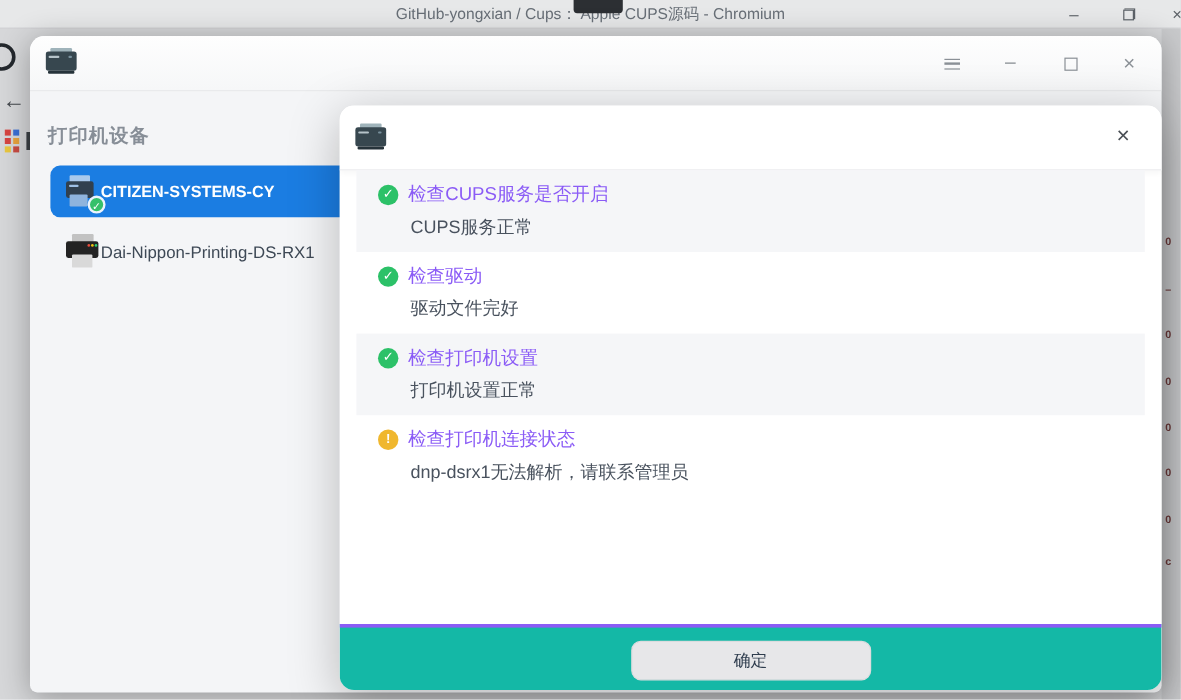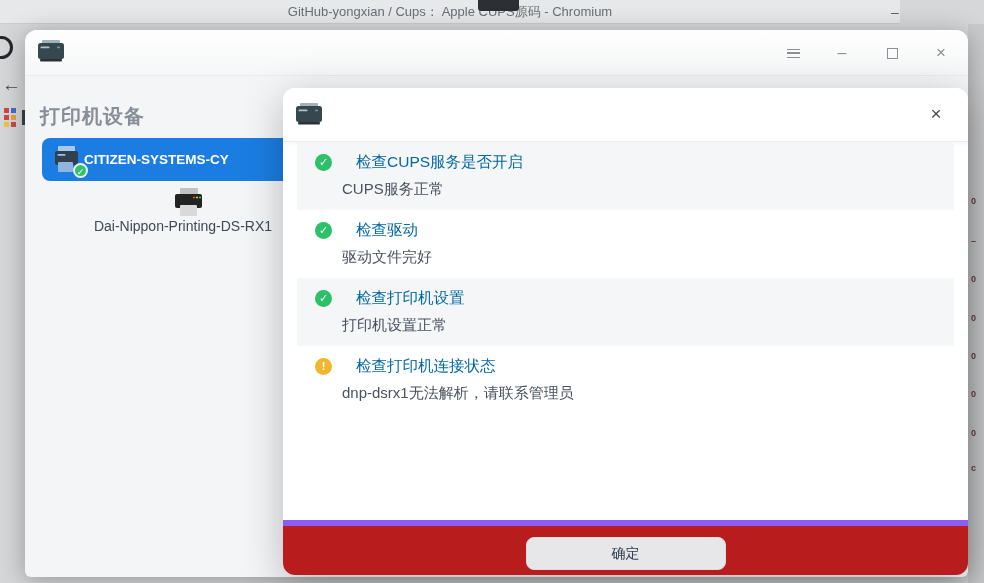--- a/index.html
+++ b/index.html
@@ -4,21 +4,21 @@
 <style>
   * { margin:0; padding:0; box-sizing:border-box; }
   html,body { width:984px; height:583px; overflow:hidden; }
   body {
     position:relative;
     font-family:"Liberation Sans","DejaVu Sans",sans-serif;
     background:#d6d7d9;
   }
 
   
-  .browser-bar{position:absolute;left:0;top:0;width:900px;height:24px;background:#e7e8e9;border-bottom:1px solid #cccdd0;overflow:hidden;}
+  .browser-bar{position:absolute;left:0;top:0;width:984px;height:24px;background:#e7e8e9;border-bottom:1px solid #cccdd0;overflow:hidden;}
   .browser-title{position:absolute;left:0;top:0;width:100%;height:24px;line-height:24px;text-align:center;font-size:13px;color:#686f77;}
   .tab-fragment{position:absolute;left:478px;top:0;width:41px;height:11px;background:#2c2f33;border-radius:0 0 3px 3px;}
   .bwin{position:absolute;top:0;height:24px;width:22px;display:flex;align-items:center;justify-content:center;color:#5d6268;}
   .bwin-min{left:884px;font-size:14px;}
   .bwin-restore{left:930px;}
   .restore-glyph{position:relative;width:10px;height:10px;}
   .restore-glyph::before{content:"";position:absolute;right:0;top:0;width:7px;height:7px;border:1px solid #5d6268;}
   .restore-glyph::after{content:"";position:absolute;left:0;bottom:0;width:7px;height:7px;border:1px solid #5d6268;background:#e7e8e9;}
   .bwin-close{left:970px;font-size:14px;}
 
@@ -42,45 +42,45 @@
   .ctrl-menu{left:757px;}
   .menu-glyph{width:13px;height:9px;border-top:1.5px solid #8a9096;border-bottom:1.5px solid #8a9096;position:relative;}
   .menu-glyph::after{content:"";position:absolute;left:0;top:2.7px;width:13px;height:1.5px;background:#8a9096;}
   .ctrl-min{left:806px;font-size:16px;}
   .ctrl-max{left:856px;}
   .max-glyph{width:11px;height:11px;border:1.2px solid #8a9096;}
   .ctrl-close{left:905px;font-size:17px;}
 
   
   .app-body{position:absolute;left:0;top:46px;right:0;bottom:0;}
-  .sidebar-title{position:absolute;left:15px;top:27px;font-size:20px;font-weight:bold;color:#878e97;letter-spacing:1px;}
+  .sidebar-title{position:absolute;left:15px;top:27px;font-size:16px;font-weight:bold;color:#878e97;letter-spacing:1px;}
   .printer-row{position:absolute;left:17px;width:282px;height:43px;border-radius:8px;display:flex;align-items:center;}
   .row-selected{top:62px;background:#1b7de2;color:#ffffff;}
-  .row-normal{top:112px;color:#3e4956;flex-direction:column;}
+  .row-normal{top:112px;color:#3e4956;}
   .printer-row .p-icon{position:relative;width:30px;height:30px;margin-left:12px;flex:none;}
   .printer-row .p-name{font-size:13.5px;font-weight:600;white-space:nowrap;}
   .row-normal .p-name{font-weight:400;font-size:14px;}
   .check-badge{position:absolute;right:-4px;bottom:-3px;width:15px;height:15px;border-radius:50%;background:#35c06a;border:2px solid #eaf3fd;color:#fff;font-size:9px;line-height:15px;text-align:center;font-weight:bold;}
 
   
   .dialog{position:absolute;left:283px;top:88px;width:685px;height:487px;background:#ffffff;border-radius:12px;box-shadow:0 10px 42px rgba(0,0,0,.25);overflow:hidden;}
   .dlg-header{position:relative;height:54px;background:#ffffff;border-bottom:1px solid #ededef;box-shadow:0 2px 5px rgba(0,0,0,.04);}
   .dlg-printer-logo{position:absolute;left:13px;top:14px;width:26px;height:26px;}
   .dlg-close{position:absolute;right:20px;top:14px;width:24px;height:24px;font-size:19px;color:#4a4f55;text-align:center;line-height:24px;cursor:default;}
   .dlg-body{position:absolute;left:14px;right:14px;top:54px;}
   .dlg-heading{margin:28px 0 16px 38px;font-size:15.5px;font-weight:bold;color:#33404e;}
   .check-row{padding:10px 14px 11px 18px;}
   .check-row.alt{background:#f5f6f8;}
   .check-line{display:flex;align-items:center;}
   .status-dot{width:17px;height:17px;border-radius:50%;color:#fff;font-size:11px;font-weight:bold;text-align:center;line-height:17px;flex:none;}
   .status-ok{background:#2cc168;}
   .status-warning{background:#f0b72e;}
-  .check-title{margin-left:24px;font-size:15.5px;color:#0369a1;}
+  .check-title{margin-left:8px;font-size:15.5px;color:#8b5cf6;}
   .check-detail{margin:7px 0 0 27px;font-size:15px;color:#49525e;}
-  .dlg-footer{position:absolute;left:0;right:0;bottom:0;height:55px;background:#b91c1c;border-top:6px solid #8b5cf6;text-align:center;}
+  .dlg-footer{position:absolute;left:0;right:0;bottom:0;height:55px;background:#14b8a6;border-top:3px solid #8b5cf6;text-align:center;}
   .confirm-btn{margin-top:11px;width:200px;height:33px;background:#e7e7e9;border:1px solid #dcdcde;border-radius:8px;font-size:14px;color:#2e3c4d;font-family:inherit;cursor:default;}
 </style>
 </head>
 <body>
 
 <div class="browser-bar">
   <div class="browser-title">GitHub-yongxian / Cups： Apple CUPS源码 - Chromium</div>
   <div class="tab-fragment"></div>
   <div class="bwin bwin-min">–</div>
   <div class="bwin bwin-restore">

